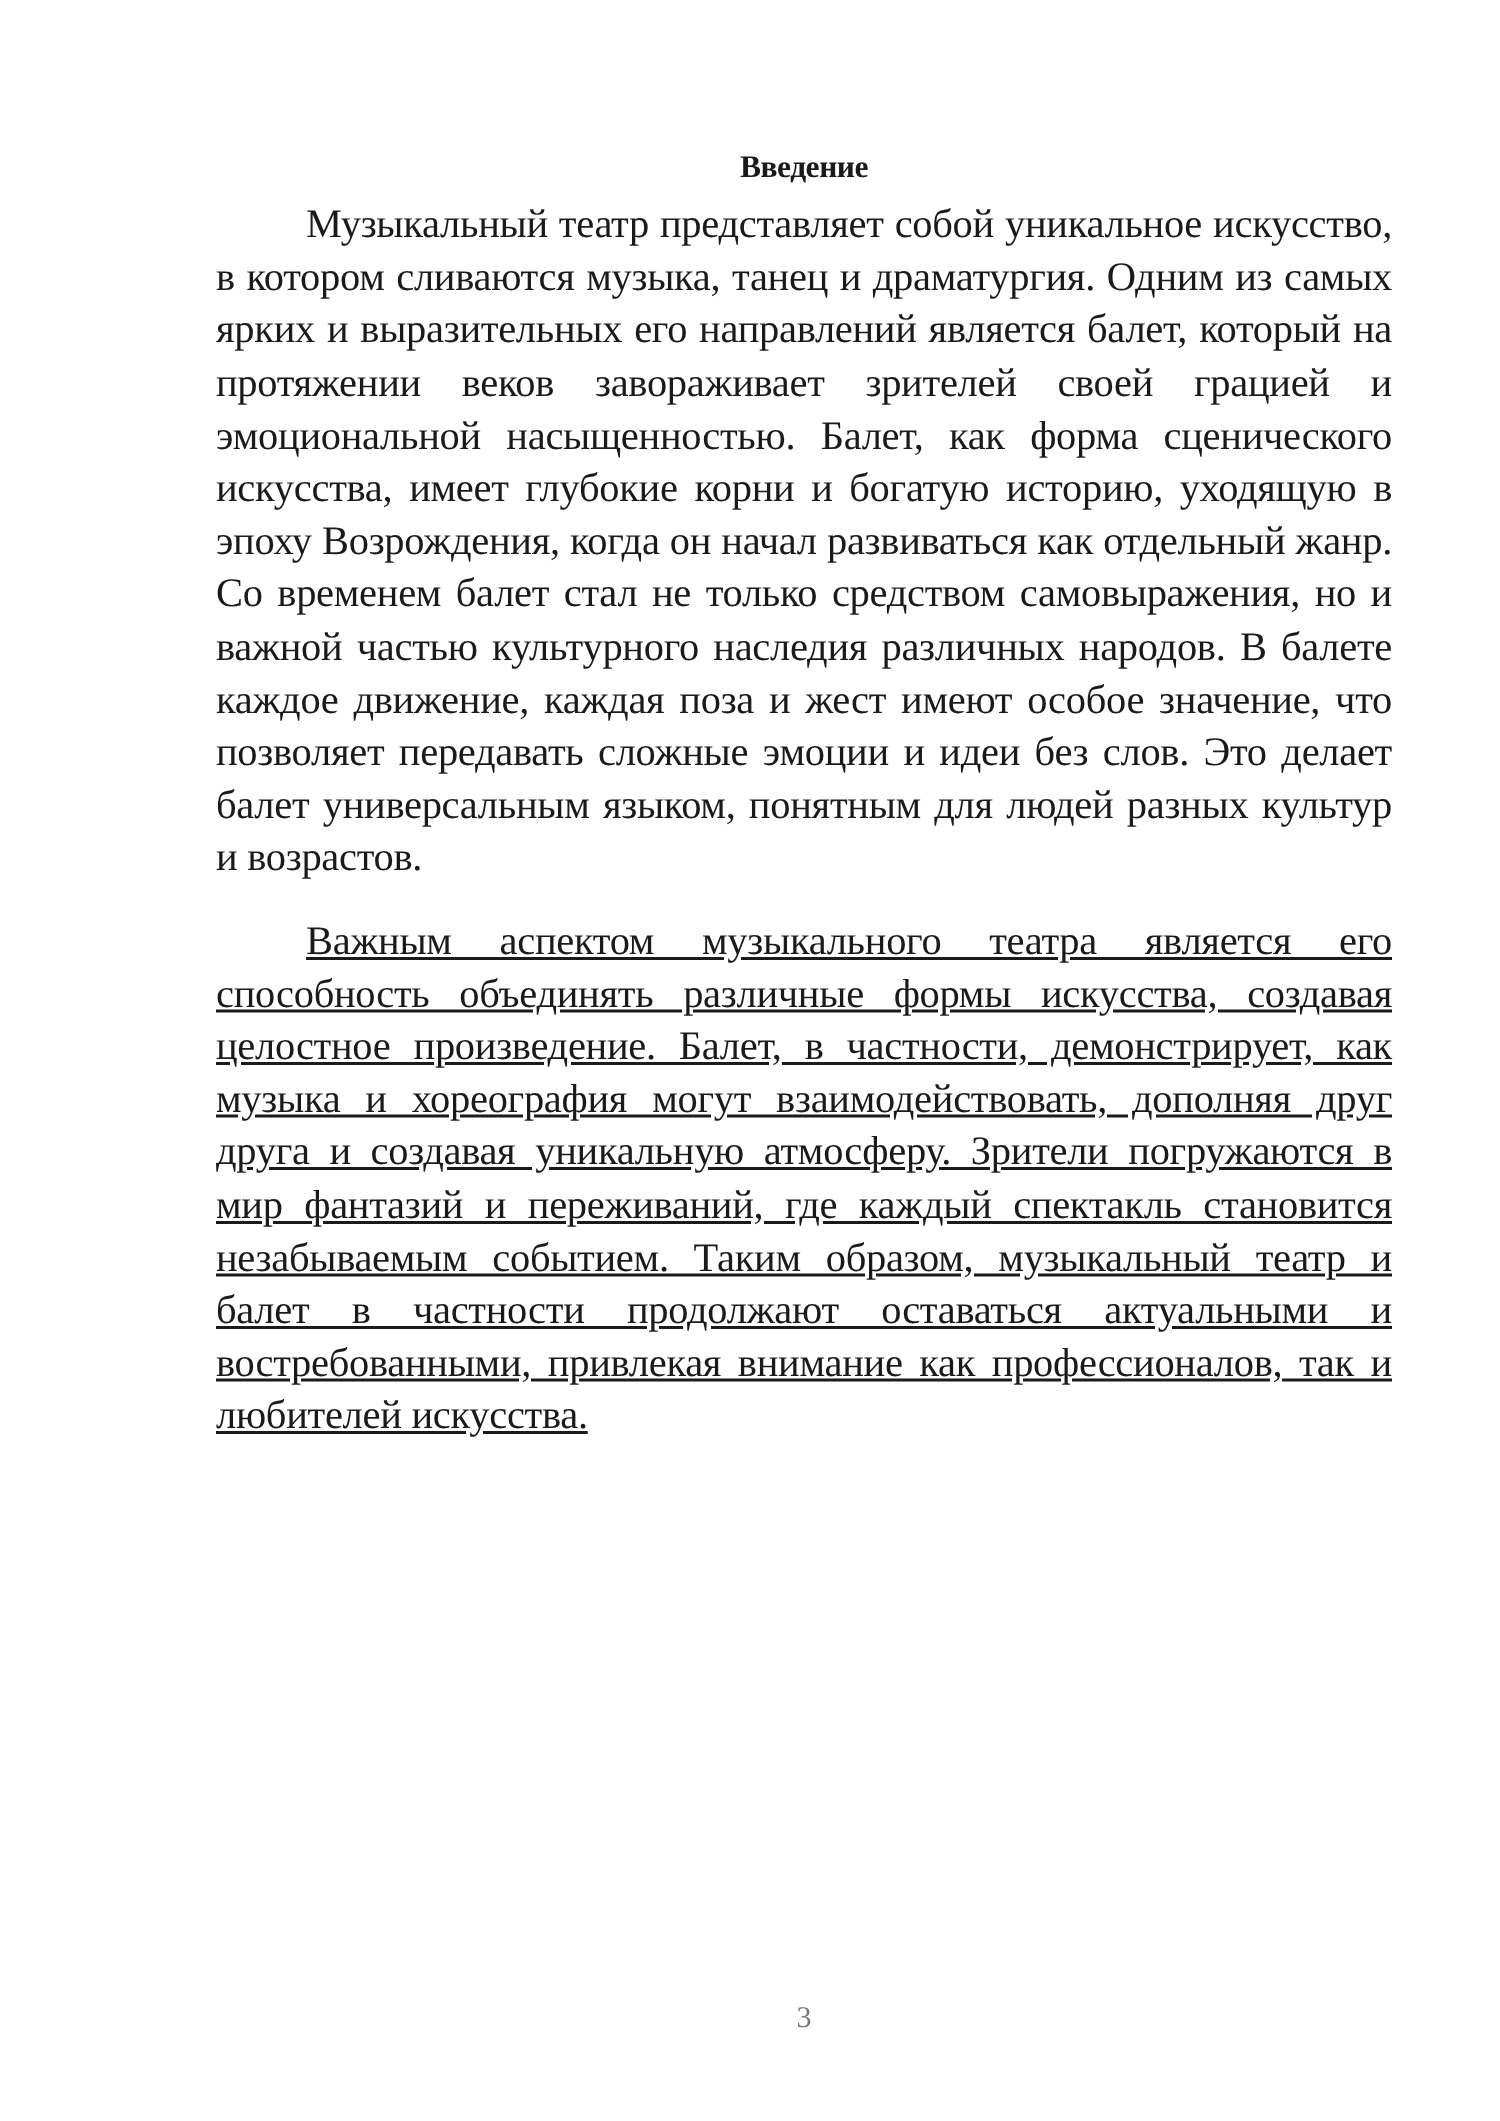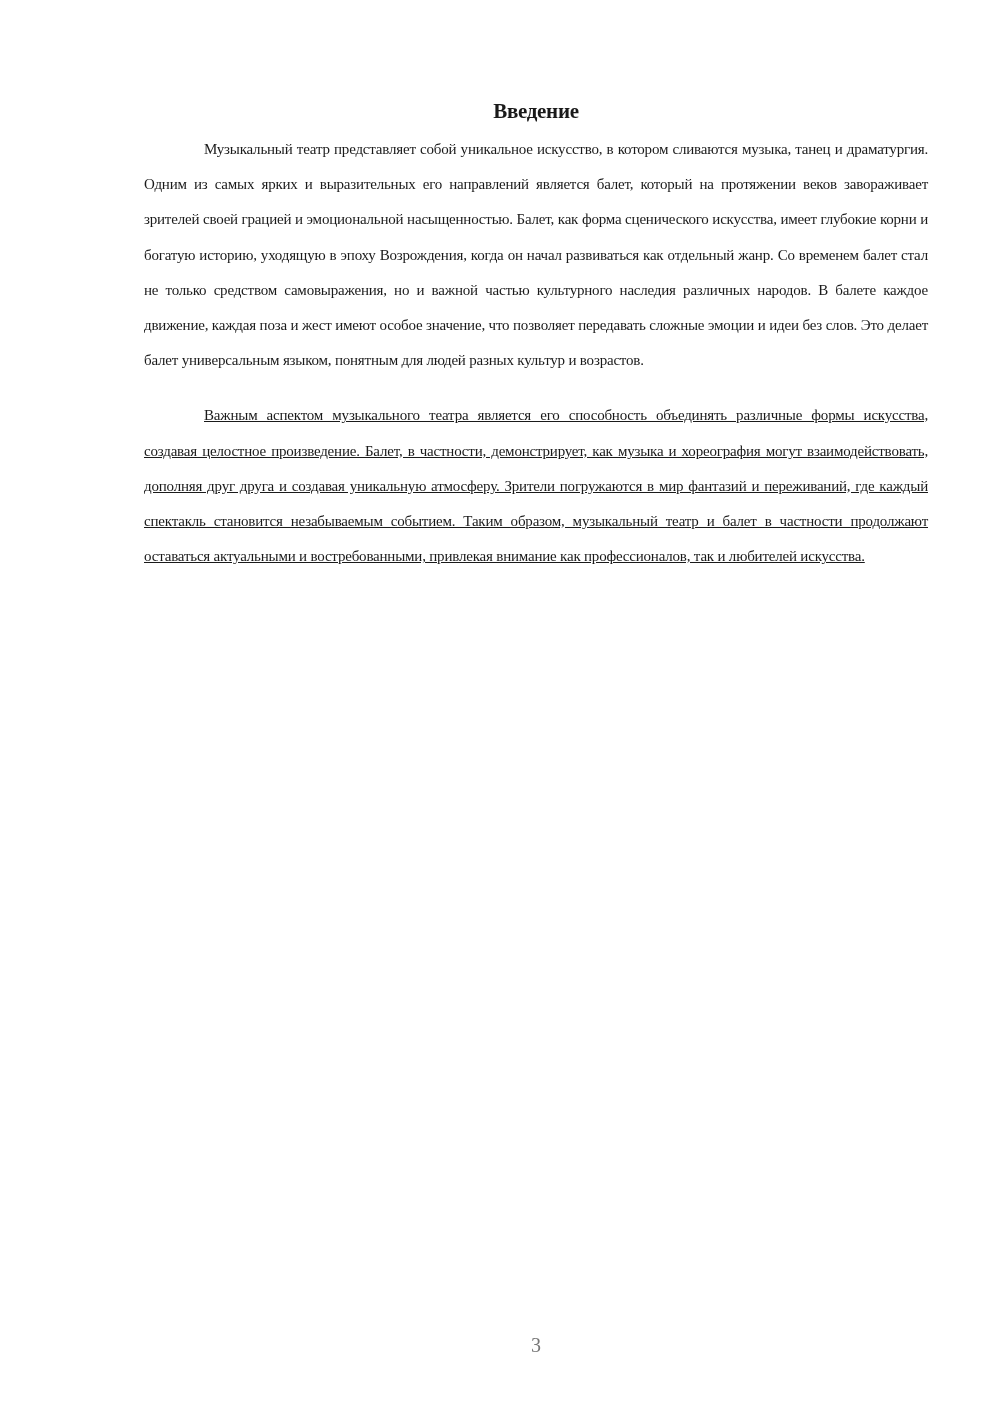--- a/index.html
+++ b/index.html
@@ -23,21 +23,21 @@
     }
     .heading {
       text-align: center;
       font-weight: bold;
       font-size: 21px;
       line-height: 30px;
       margin: 0 0 6px 0;
       letter-spacing: -0.3px;
     }
     .para {
-      font-size: 15px;
+      font-size: 27px;
       line-height: 35.2px;
       text-align: justify;
       text-indent: 60px;
       margin: 0;
       letter-spacing: -0.2px;
       word-spacing: 0px;
     }
     .para + .para {
       margin-top: 20px;
       text-decoration: underline;

